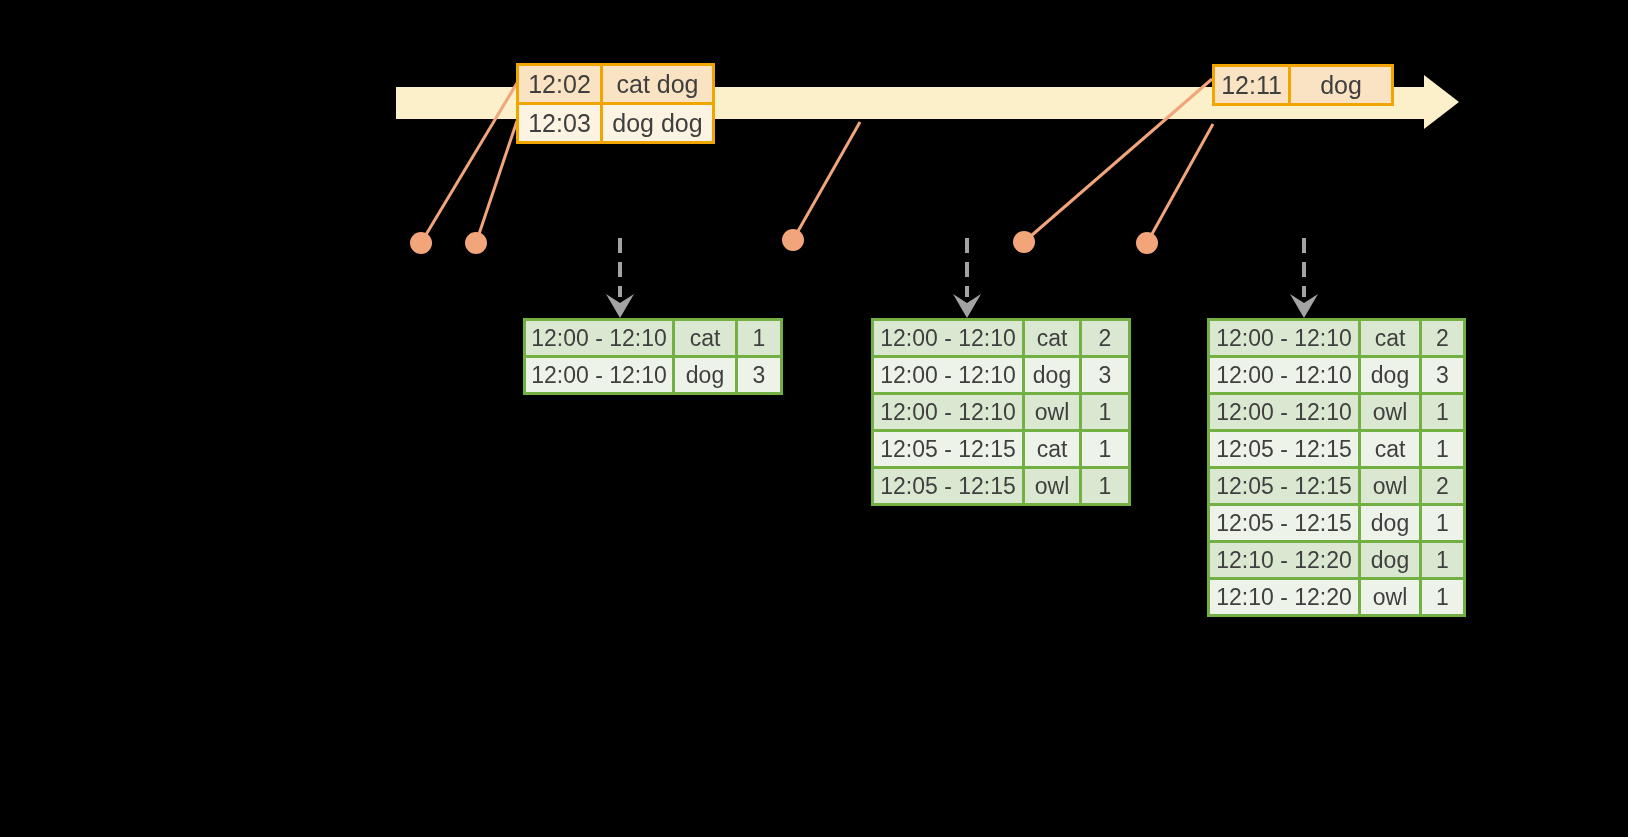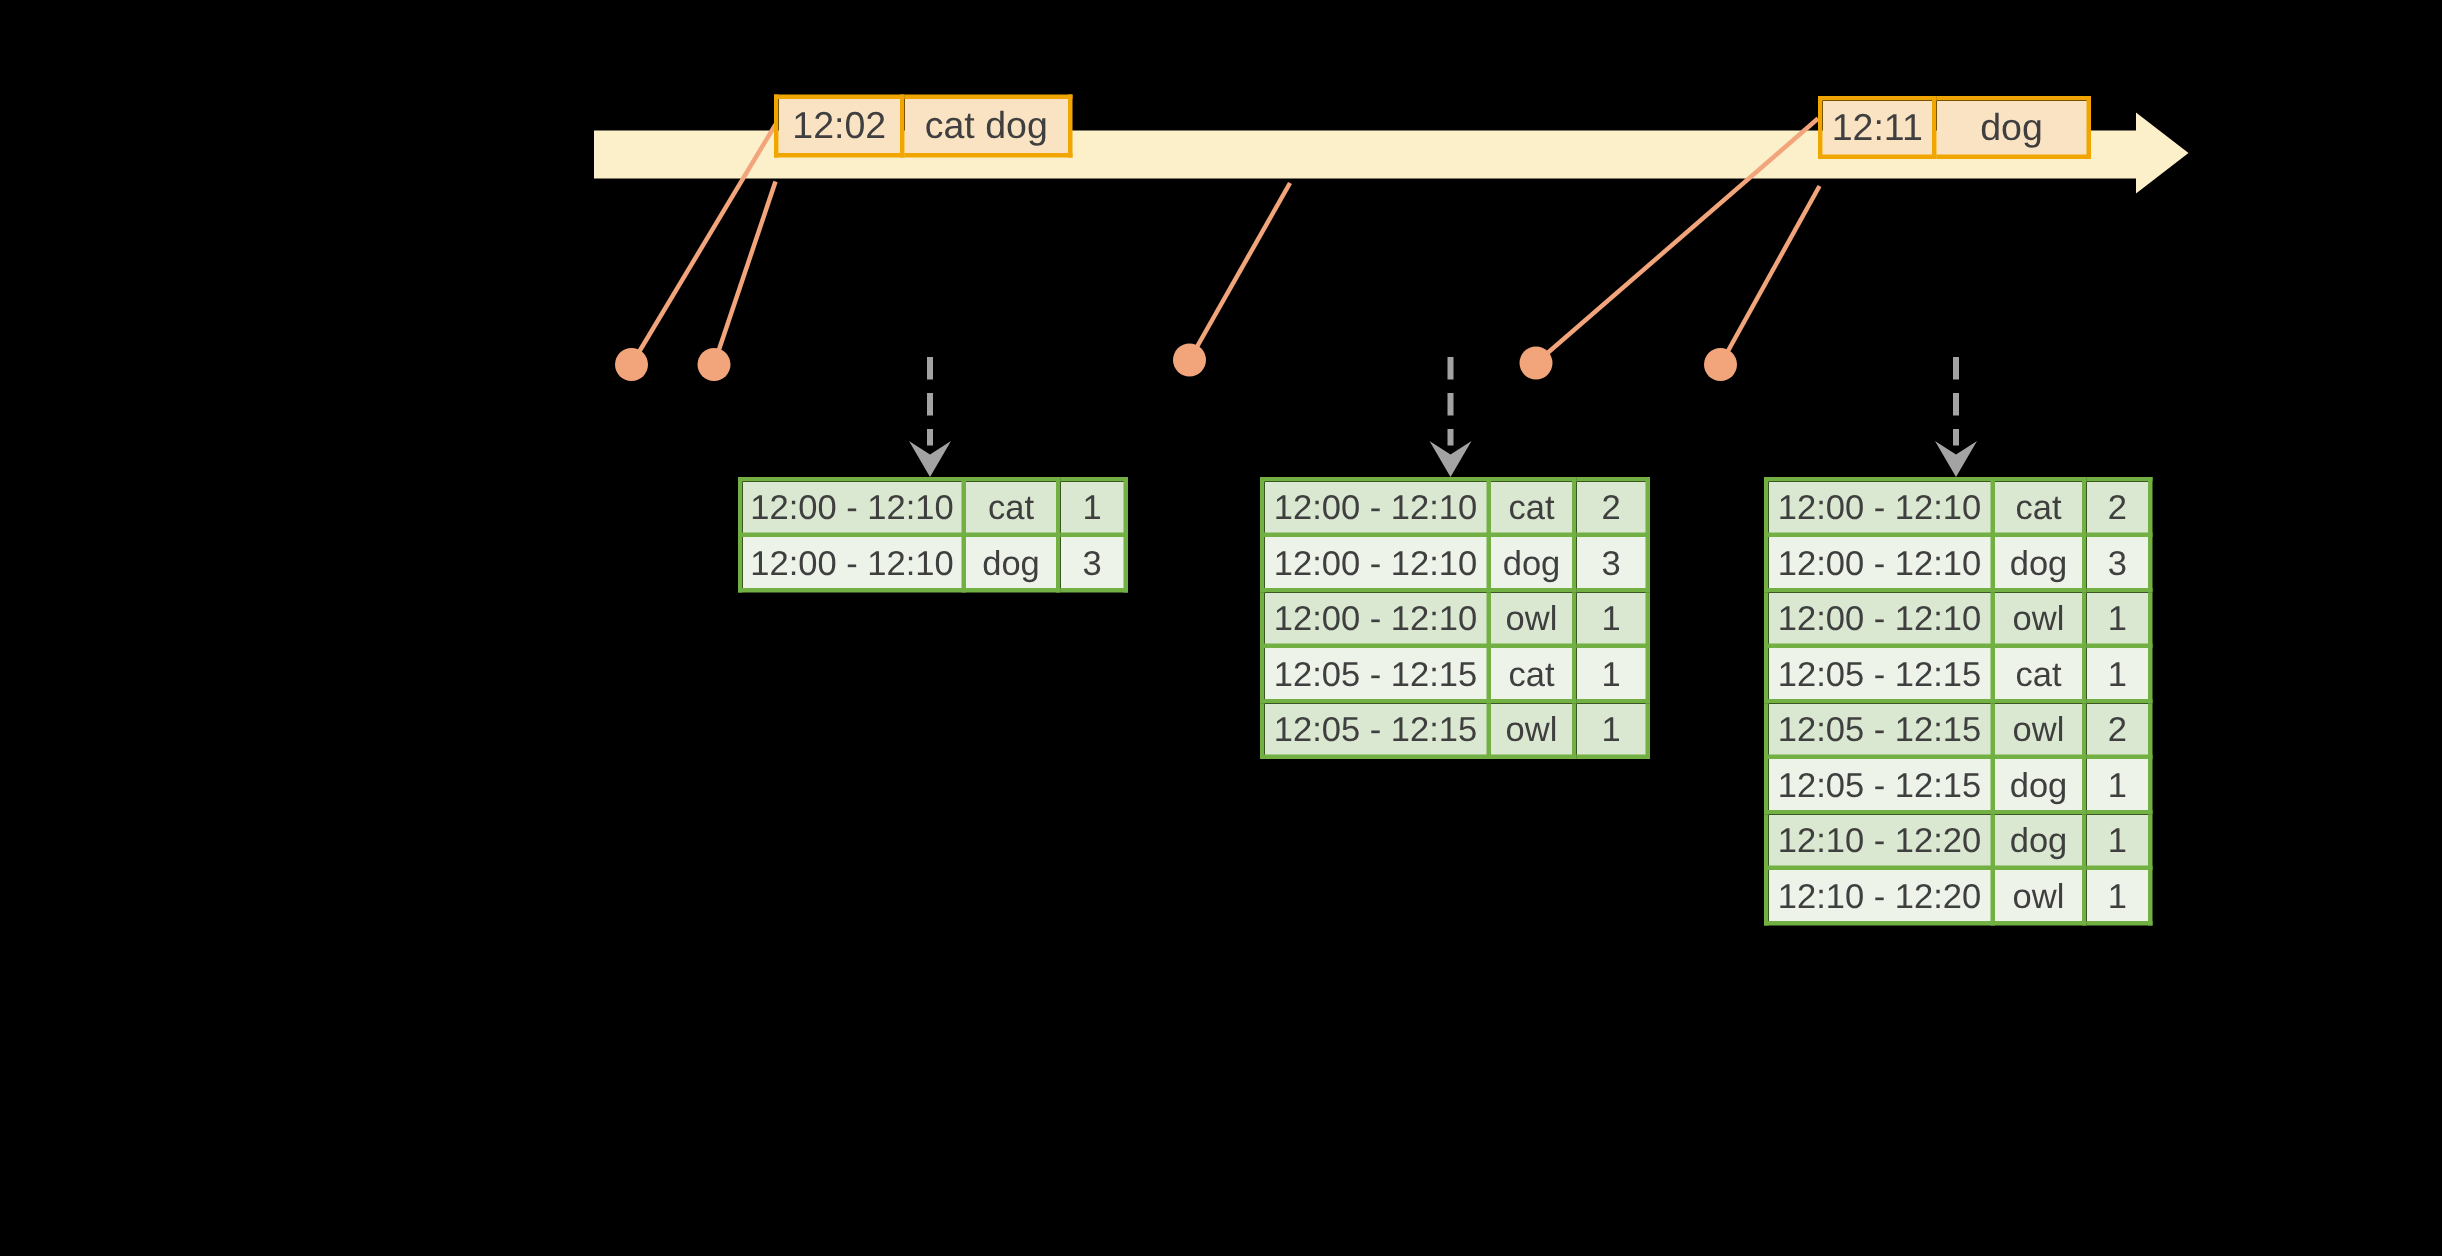--- a/index.html
+++ b/index.html
@@ -15,21 +15,21 @@
   table.diag td{
     padding:0;text-align:center;vertical-align:middle;line-height:1;
     overflow:hidden;white-space:nowrap;
   }
   
   table.event{font-size:25px;}
   table.event td{border:3px solid #F0A500;height:36px;}
   .ev-dark{background:#FAE3C3;}
   .ev-light{background:#FDF3E3;}
   
-  table.result{font-size:23px;}
+  table.result{font-size:23px;margin-left:31px;}
   table.result td{border:3px solid #72B043;height:34px;}
   .rs-dark{background:#DBE8D1;}
   .rs-light{background:#EEF3EA;}
   #t-event1{left:516px;top:63px;border-radius:11px;}
   #t-event2{left:861px;top:83px;}
   #t-event3{left:1212px;top:64px;padding-left:13px;}
   #t-res1{left:492px;top:318px;}
   #t-res2{left:840px;top:318px;}
   #t-res3{left:1176px;top:318px;}
 </style>
@@ -72,20 +72,24 @@
   <table class="diag event" id="t-event1">
     <colgroup>
         <col style="width:84px">
         <col style="width:112px">
       </colgroup>
     <tbody>
         <tr>
       <td class="ev-dark">12:02</td>
       <td class="ev-dark">cat dog</td>
     </tr>
+    <tr>
+      <td class="ev-light">12:03</td>
+      <td class="ev-light">dog dog</td>
+    </tr>
   </tbody>
     </table>
 
 
   <table class="diag event" id="t-event3">
     <colgroup>
         <col style="width:76px">
         <col style="width:103px">
       </colgroup>
     <tbody>

